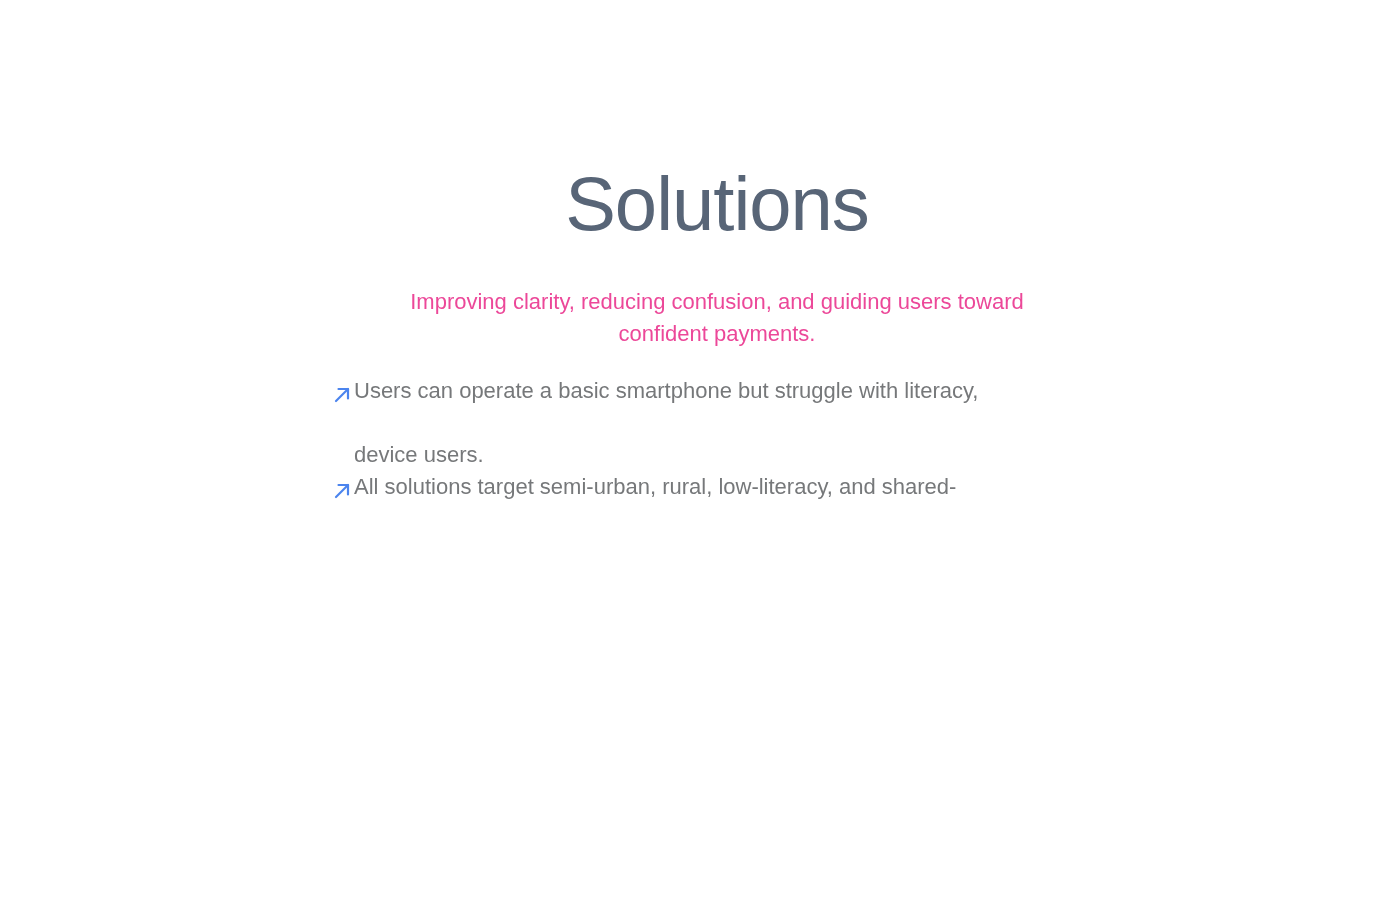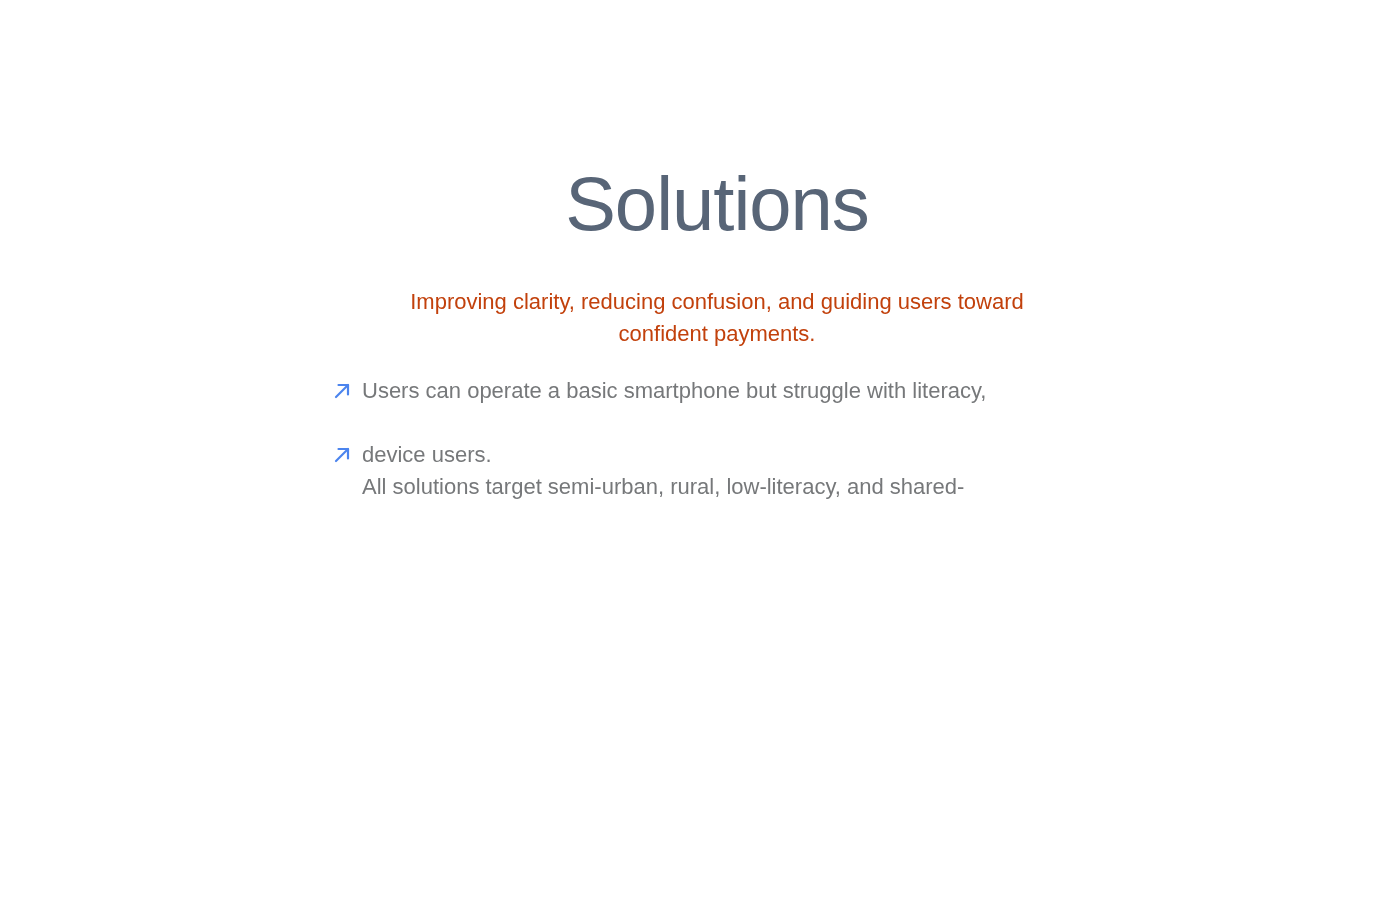--- a/index.html
+++ b/index.html
@@ -29,39 +29,39 @@
     line-height: 1.2;
     font-weight: 500;
     letter-spacing: -1px;
     color: #586577;
   }
   .hero-subtitle {
     margin-top: 37px;
     font-size: 22px;
     line-height: 32px;
     font-weight: 400;
-    color: #c2410c;
+    color: #ec4899;
     text-align: center;
   }
   .line { display: block; }
   .section-heading {
     margin: 96px 0 0 0;
     font-size: 32px;
     line-height: 1.2;
     font-weight: 700;
     text-align: center;
     color: #4b84ee;
   }
   .constraints-list {
     margin-top: 25px;
   }
   .list-item {
     display: flex;
-    align-items: flex-start;
-    gap: 8px;
+    align-items: flex-end;
+    gap: 0;
     margin-bottom: 32px;
     font-size: 22px;
     line-height: 32px;
     color: #76787a;
   }
   .item-icon {
     flex: 0 0 24px;
     width: 24px;
     height: 24px;
     margin-top: 4px;

